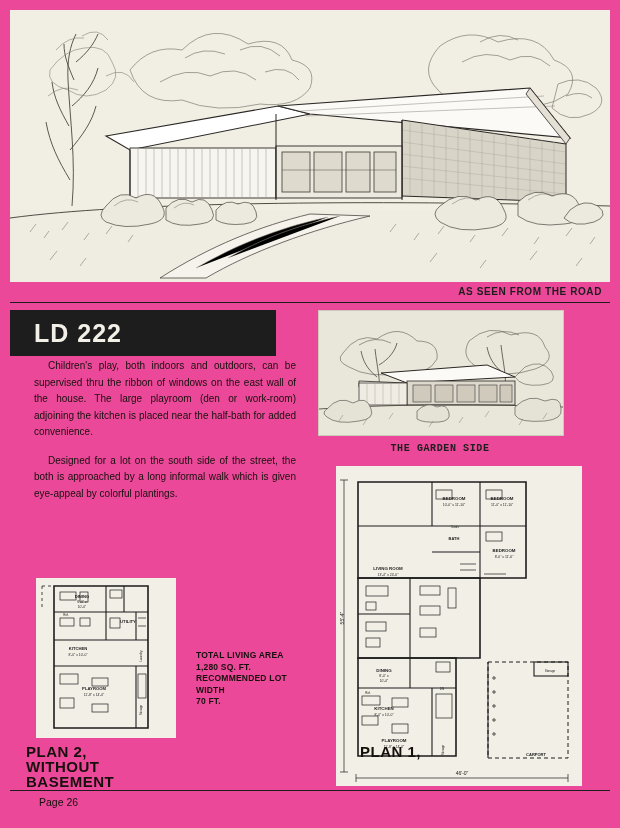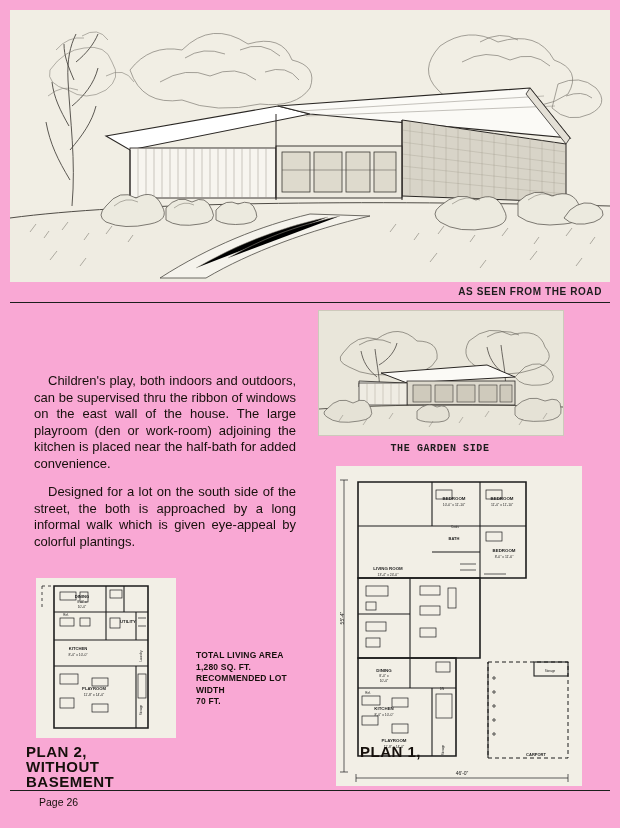--- a/index.html
+++ b/index.html
@@ -10,21 +10,21 @@
     width: 620px;
     height: 828px;
     background: #ffffff;
     font-family: "Liberation Sans", sans-serif;
     overflow: hidden;
   }
   .page {
     position: relative;
     width: 620px;
     height: 828px;
-    background: #f9a8d4;
+    background: #ec4899;
     box-sizing: border-box;
     overflow: hidden;
   }
   
   .hero {
     position: absolute;
     left: 10px;
     top: 10px;
     width: 600px;
     height: 272px;
@@ -70,23 +70,23 @@
   .plan-banner .num {
     font-size: 25px;
     font-weight: bold;
     letter-spacing: 1px;
   }
 
   
   .body-copy {
     position: absolute;
     left: 34px;
-    top: 373px;
+    top: 358px;
     width: 262px;
-    font-size: 13px;
+    font-size: 10px;
     line-height: 16.5px;
     color: #16100c;
     text-align: justify;
   }
   .body-copy p { margin: 0 0 12px 0; text-indent: 14px; }
   .body-copy p:last-child { margin-bottom: 0; }
 
   
   .garden-photo {
     position: absolute;
@@ -326,20 +326,23 @@
           <path d="M520 250 l7 -9"></path>
           <path d="M566 256 l6 -8"></path>
       </g>
     </svg>
   </div>
 
   <div class="hero-caption">AS SEEN FROM THE ROAD</div>
 
   <div class="rule top"></div>
 
+  <div class="plan-banner">
+    <span class="num">LD 222</span>
+  </div>
 
   <div class="body-copy">
     <p>Children's play, both indoors and outdoors, can be supervised thru the ribbon of windows on the east wall of the house. The large playroom (den or work-room) adjoining the kitchen is placed near the half-bath for added convenience.</p>
     <p>Designed for a lot on the south side of the street, the both is approached by a long informal walk which is given eye-appeal by colorful plantings.</p>
   </div>
 
   <div class="garden-photo">
     <svg width="244" height="124" viewBox="0 0 244 124">
       <rect x="0" y="0" width="244" height="124" fill="#e9e6da"></rect>
 

